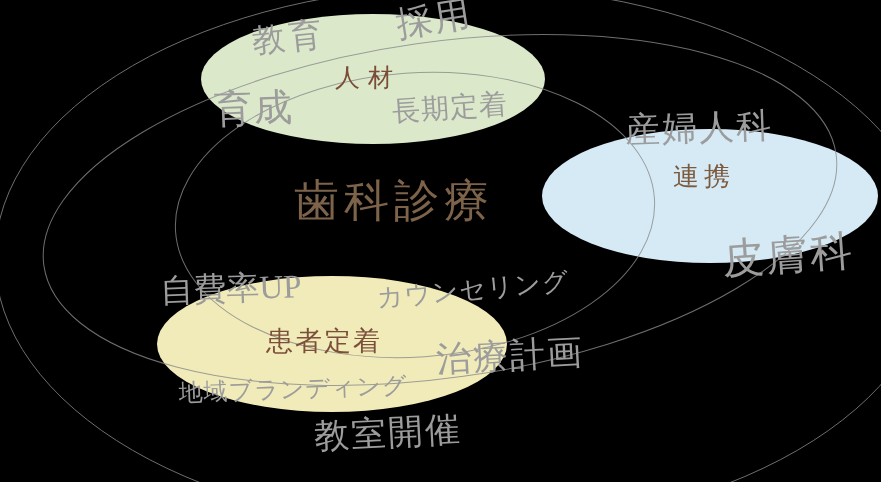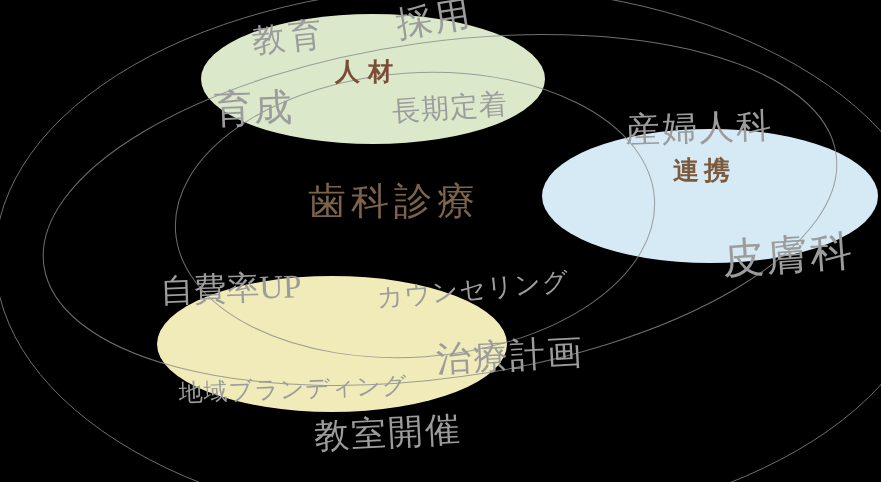--- a/index.html
+++ b/index.html
@@ -14,23 +14,23 @@
     background:#000;
   }
   .stage svg{position:absolute;left:0;top:0;}
   .txt{
     position:absolute;
     white-space:nowrap;
     transform:translate(-50%,-50%) rotate(var(--rot,0deg));
     line-height:1;
     user-select:none;
   }
-  .bold{font-weight:bold;}
+  .bold{font-weight:normal;margin-top:6px;}
   
-  .t-title     {left:394px; top:201px; font-size:38px; letter-spacing:5px;}
+  .t-title     {left:394px; top:201px; font-size:45px; letter-spacing:5px;}
   
   .t-jinzai    {left:368px; top:71px;  font-size:25px; letter-spacing:8px;}
   .t-renkei    {left:704px; top:171px; font-size:26px; letter-spacing:5px;}
   .t-kanja     {left:324px; top:335px; font-size:27px; letter-spacing:2px;}
   
   .t-kyoiku    {left:289px; top:38px;  font-size:33px; --rot:-6deg; letter-spacing:4px;}
   .t-saiyo     {left:434px; top:19px;  font-size:36px; --rot:-9deg; letter-spacing:2px;}
   .t-ikusei    {left:254px; top:108px; font-size:38px; --rot:-2deg; letter-spacing:2px;}
   .t-choki     {left:450px; top:108px; font-size:28px; --rot:-4deg; letter-spacing:1px;}
   .t-sanfujinka{left:699px; top:128px; font-size:35px; --rot:-2deg; letter-spacing:2px;}
@@ -56,20 +56,21 @@
       <ellipse cx="415" cy="215" rx="240" ry="142" transform="rotate(-4 415 215)" stroke="#8a8a8a"></ellipse>
       <ellipse cx="440" cy="210" rx="400" ry="168" transform="rotate(-8 440 210)" stroke="#8a8a8a"></ellipse>
       <ellipse cx="465" cy="258" rx="470" ry="272" stroke="#8a8a8a"></ellipse>
     </g>
   </svg>
 
   <div class="txt t-title" style="color: rgb(125, 99, 73);">歯科診療</div>
 
   <div class="txt bold t-jinzai" style="color: rgb(123, 76, 55);">人材</div>
   <div class="txt bold t-renkei" style="color: rgb(123, 90, 62);">連携</div>
+  <div class="txt bold t-kanja" style="color: rgb(123, 79, 58);">患者定着</div>
 
   <div class="txt t-kyoiku" style="color: rgb(156, 156, 156);">教育</div>
   <div class="txt t-saiyo" style="color: rgb(156, 156, 156);">採用</div>
   <div class="txt t-ikusei" style="color: rgb(156, 156, 156);">育成</div>
   <div class="txt t-choki" style="color: rgb(156, 156, 156);">長期定着</div>
 
   <div class="txt t-sanfujinka" style="color: rgb(156, 156, 156);">産婦人科</div>
   <div class="txt t-hifuka" style="color: rgb(156, 156, 156);">皮膚科</div>
 
   <div class="txt t-jihi" style="color: rgb(156, 156, 156);">自費率UP</div>

